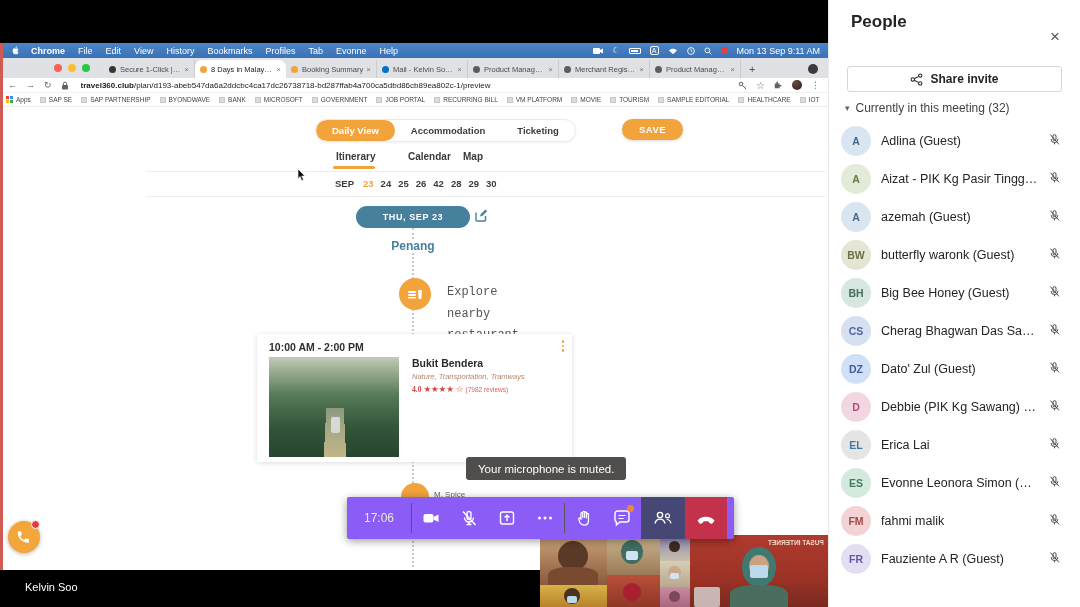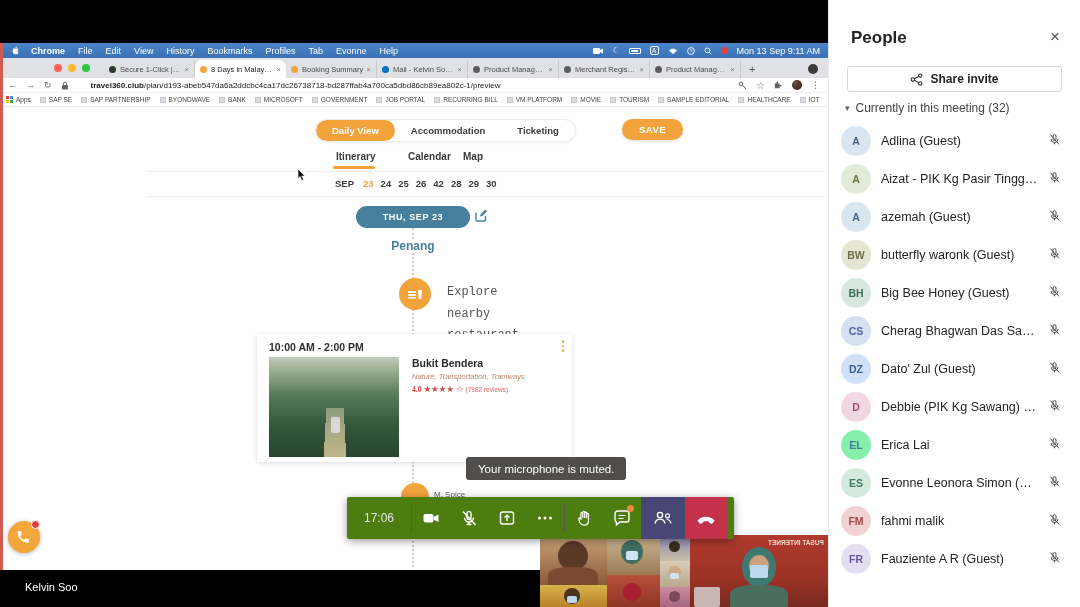--- a/index.html
+++ b/index.html
@@ -35,21 +35,21 @@
     color:#4b4b4b; border-right:1px solid #c9cbcf; position:relative; }
   .tab.active { background:#fff; color:#202124; border-radius:7px 7px 0 0; border-right:none; }
   .tab .fav { width:7px; height:7px; border-radius:50%; margin-right:4px; flex:0 0 auto; }
   .tab .t { overflow:hidden; white-space:nowrap; text-overflow:ellipsis; flex:1; }
   .tab .x { margin-left:3px; color:#7a7a7a; font-size:8px; }
   .newtab { font-size:11px; color:#555; margin:0 0 3px 8px; }
   .strip-profile { margin-left:auto; margin-right:10px; margin-bottom:4px; width:10px; height:10px; border-radius:50%; background:#3b3b3b; }
 
   .urlrow { position:absolute; left:0; top:20px; width:828px; height:15px; background:#fff; display:flex; align-items:center; font-size:9px; color:#5f6368; padding:0 8px; border-bottom:1px solid #f0f0f0;}
   .urlrow .nav { margin-right:9px; font-size:9px; color:#5f6368;}
-  .url-text { font-size:8px; color:#202124; margin-left:22px; white-space:nowrap; overflow:hidden; text-overflow:ellipsis; max-width:560px;}
+  .url-text { font-size:8px; color:#202124; margin-left:12px; white-space:nowrap; overflow:hidden; text-overflow:ellipsis; max-width:560px;}
   .url-text .dom { font-weight:bold; }
   .url-right { margin-left:auto; display:flex; align-items:center; gap:9px; color:#5f6368; }
   .avatar-chip { width:10px; height:10px; border-radius:50%; background:radial-gradient(circle at 35% 30%,#6b4a3a,#2c1e16); }
 
   .bookmarks { position:absolute; left:0; top:35px; width:828px; height:14px; background:#fff; border-bottom:1px solid #ececec; display:flex; align-items:center; padding:0 6px; font-size:6.5px; color:#444; }
   .bm { display:flex; align-items:center; margin-right:9px; white-space:nowrap; }
   .bm-ic { width:6px; height:6px; background:#dadce0; border:1px solid #c4c7cb; margin-right:3px; }
   .apps-grid { width:7px; height:7px; margin-right:3px; display:grid; grid-template-columns:3px 3px; gap:1px; }
   .apps-grid i { width:3px; height:3px; }
   .bm-more { margin-left:auto; margin-right:8px; color:#666; font-size:8px;}
@@ -102,21 +102,21 @@
 
   .card2 { top:436px; height:34px; }
   .card2 .time { position:absolute; left:12px; top:7px; font-size:10.5px; font-weight:bold; color:#2e2e2e; }
 
   .cursor { position:absolute; left:297px; top:61px; z-index:9; }
 
   
   .toast { position:absolute; left:466px; top:457px; height:23px; padding:0 12px; background:rgba(70,68,66,.95); border-radius:3px; color:#fff; font-size:11.5px; display:flex; align-items:center; z-index:8; }
 
   
-  .ctrlbar { position:absolute; left:347px; top:497px; width:387px; height:42px; background:#4d7c0f; display:flex; align-items:stretch; z-index:7; border-radius:2px; overflow:hidden; box-shadow:0 2px 8px rgba(0,0,0,.4);}
+  .ctrlbar { position:absolute; left:347px; top:497px; width:387px; height:42px; background:#8b5cf6; display:flex; align-items:stretch; z-index:7; border-radius:2px; overflow:hidden; box-shadow:0 2px 8px rgba(0,0,0,.4);}
   .ctrl-timer { width:64px; display:flex; align-items:center; justify-content:center; color:#e6e6e6; font-size:12px; }
   .ctrl-div { width:1px; background:#57555a; margin:6px 0; }
   .cbtn { width:38px; display:flex; align-items:center; justify-content:center; position:relative; }
   .cbtn.people-active { width:44px; background:#464775; }
   .cbtn.hangup { width:42px; background:#C4314B; }
   .chat-dot { position:absolute; right:7px; top:8px; width:7px; height:7px; border-radius:50%; background:#E8893C; }
 
   
   .thumbs { position:absolute; left:540px; top:535px; width:288px; height:72px; z-index:5; display:flex; }
   .vt { position:relative; overflow:hidden; }
@@ -129,21 +129,21 @@
   
   .blackbar { position:absolute; left:0; top:570px; width:828px; height:37px; background:#000; z-index:4; }
   .presenter { position:absolute; left:25px; top:11px; color:#fff; font-size:11px; }
 
   
   .wa { position:absolute; left:8px; top:521px; width:32px; height:32px; border-radius:50%; background:#F2A63B; z-index:9; display:flex; align-items:center; justify-content:center; box-shadow:0 1px 4px rgba(0,0,0,.3);}
   .wa-dot { position:absolute; right:0; top:-1px; width:9px; height:9px; border-radius:50%; background:#e23b3b; border:1.5px solid #fff; }
 
   
   .people-panel { position:absolute; left:828px; top:0; width:252px; height:607px; background:#fff; border-left:1px solid #e8e8e8; overflow:hidden; }
-  .pp-title { position:absolute; left:22px; top:28px; font-size:17px; font-weight:bold; color:#242424; }
+  .pp-title { position:absolute; left:22px; top:12px; font-size:17px; font-weight:bold; color:#242424; }
   .pp-close { position:absolute; right:20px; top:28px; font-size:17px; color:#555; line-height:1; }
   .share-btn { position:absolute; left:18px; right:18px; top:66px; height:26px; border:1px solid #d6d6d6; border-radius:3px; background:#fff; display:flex; align-items:center; justify-content:center; gap:7px; font-size:12px; font-weight:bold; color:#242424; }
   .pp-section { position:absolute; left:16px; top:101px; font-size:12px; color:#424242; display:flex; align-items:center; gap:6px;}
   .pp-caret { font-size:9px; color:#616161; }
   .plist { position:absolute; left:0; top:122px; right:0; }
   .prow { height:38px; display:flex; align-items:center; padding:0 18px 0 12px; }
   .pav { width:30px; height:30px; border-radius:50%; display:flex; align-items:center; justify-content:center; font-size:10.5px; font-weight:bold; flex:0 0 auto; }
   .pname { margin-left:10px; font-size:12.5px; color:#242424; white-space:nowrap; overflow:hidden; text-overflow:ellipsis; flex:1; }
   .pmic { flex:0 0 auto; margin-left:8px; }
 </style>
@@ -631,21 +631,21 @@
           <span class="pname">Debbie (PIK Kg Sawang) (Gu...</span>
           <span class="pmic">
             <svg width="15" height="15" viewBox="0 0 20 20">
               <rect x="8" y="3.5" width="4" height="8" rx="2" fill="none" stroke="#484644" stroke-width="1.3"></rect>
               <path d="M5.5 9.5a4.5 4.5 0 009 0M10 14v2.5" fill="none" stroke="#484644" stroke-width="1.3"></path>
               <path d="M4.5 3.5l11.5 13" stroke="#484644" stroke-width="1.3"></path>
             </svg>
           </span>
         </div>
         <div class="prow">
-          <span class="pav" style="background: #86efac; color: rgb(63, 125, 158);">EL</span>
+          <span class="pav" style="background: #e5e5e5; color: rgb(63, 125, 158);">EL</span>
           <span class="pname">Erica Lai</span>
           <span class="pmic">
             <svg width="15" height="15" viewBox="0 0 20 20">
               <rect x="8" y="3.5" width="4" height="8" rx="2" fill="none" stroke="#484644" stroke-width="1.3"></rect>
               <path d="M5.5 9.5a4.5 4.5 0 009 0M10 14v2.5" fill="none" stroke="#484644" stroke-width="1.3"></path>
               <path d="M4.5 3.5l11.5 13" stroke="#484644" stroke-width="1.3"></path>
             </svg>
           </span>
         </div>
         <div class="prow">

